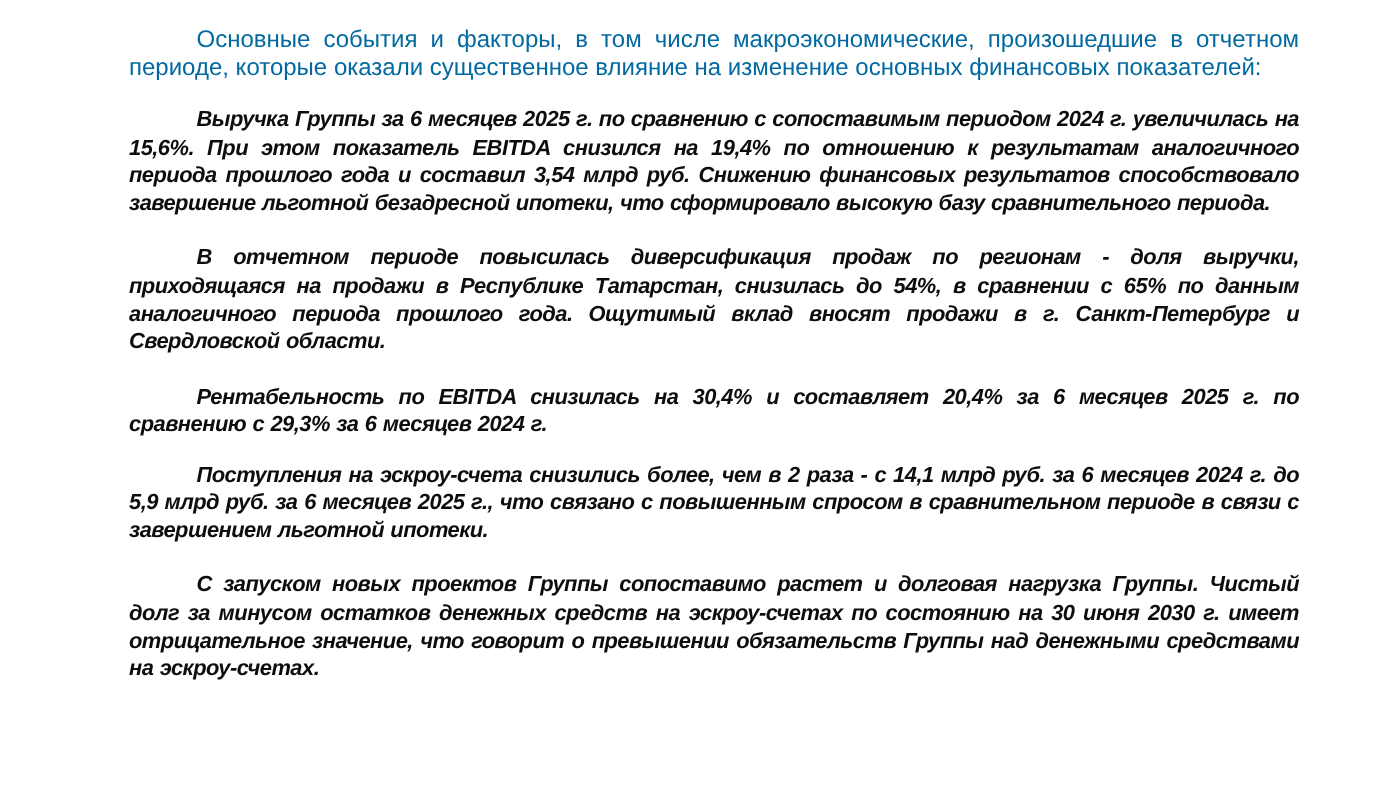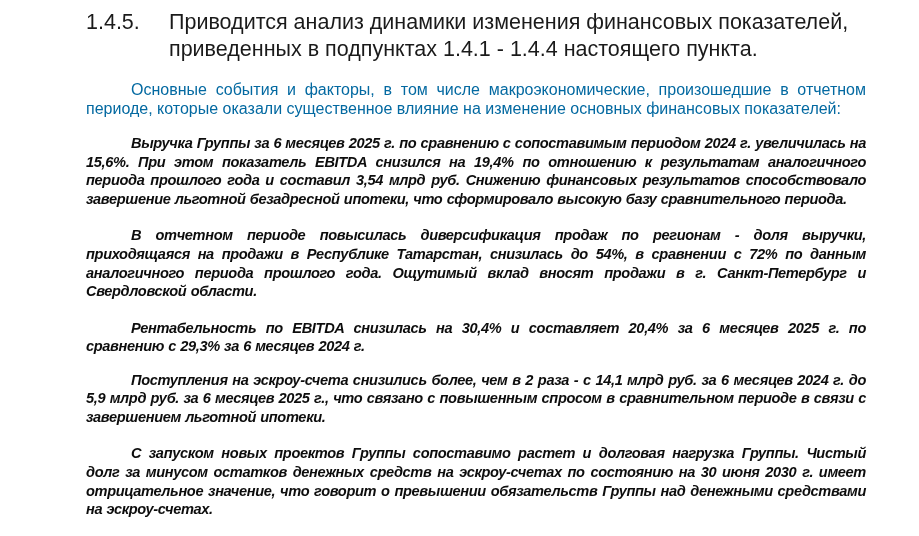--- a/index.html
+++ b/index.html
@@ -62,25 +62,21 @@
   .p1 { margin-top: 3px; }
   .p2 { margin-top: 18px; }
   .p3 { margin-top: 18px; }
   .p4 { }
   .p5 { margin-top: 18px; }
 </style>
 </head>
 <body>
 
 <div class="page">
-  <div class="heading">
-    <div class="heading-num">1.4.5.</div>
-    <div class="heading-text">Приводится анализ динамики изменения финансовых показателей, приведенных в подпунктах 1.4.1 - 1.4.4 настоящего пункта.</div>
-  </div>
 
   <p class="intro">Основные события и факторы, в том числе макроэкономические, произошедшие в отчетном периоде, которые оказали существенное влияние на изменение основных финансовых показателей:</p>
 
   <p class="para p1">Выручка Группы за 6 месяцев 2025 г. по сравнению с сопоставимым периодом 2024 г. увеличилась на 15,6%. При этом показатель EBITDA снизился на 19,4% по отношению к результатам аналогичного периода прошлого года и составил 3,54 млрд руб. Снижению финансовых результатов способствовало завершение льготной безадресной ипотеки, что сформировало высокую базу сравнительного периода.</p>
-  <p class="para p2">В отчетном периоде повысилась диверсификация продаж по регионам - доля выручки, приходящаяся на продажи в Республике Татарстан, снизилась до 54%, в сравнении с 72% по данным аналогичного периода прошлого года. Ощутимый вклад вносят продажи в г. Санкт-Петербург и Свердловской области.</p>
+  <p class="para p2">В отчетном периоде повысилась диверсификация продаж по регионам - доля выручки, приходящаяся на продажи в Республике Татарстан, снизилась до 54%, в сравнении с 65% по данным аналогичного периода прошлого года. Ощутимый вклад вносят продажи в г. Санкт-Петербург и Свердловской области.</p>
   <p class="para p3">Рентабельность по EBITDA снизилась на 30,4% и составляет 20,4% за 6 месяцев 2025 г. по сравнению с 29,3% за 6 месяцев 2024 г.</p>
   <p class="para p4">Поступления на эскроу-счета снизились более, чем в 2 раза - с 14,1 млрд руб. за 6 месяцев 2024 г. до 5,9 млрд руб. за 6 месяцев 2025 г., что связано с повышенным спросом в сравнительном периоде в связи с завершением льготной ипотеки.</p>
   <p class="para p5">С запуском новых проектов Группы сопоставимо растет и долговая нагрузка Группы. Чистый долг за минусом остатков денежных средств на эскроу-счетах по состоянию на 30 июня 2030 г. имеет отрицательное значение, что говорит о превышении обязательств Группы над денежными средствами на эскроу-счетах.</p>
 </div>
 
 </body></html>

